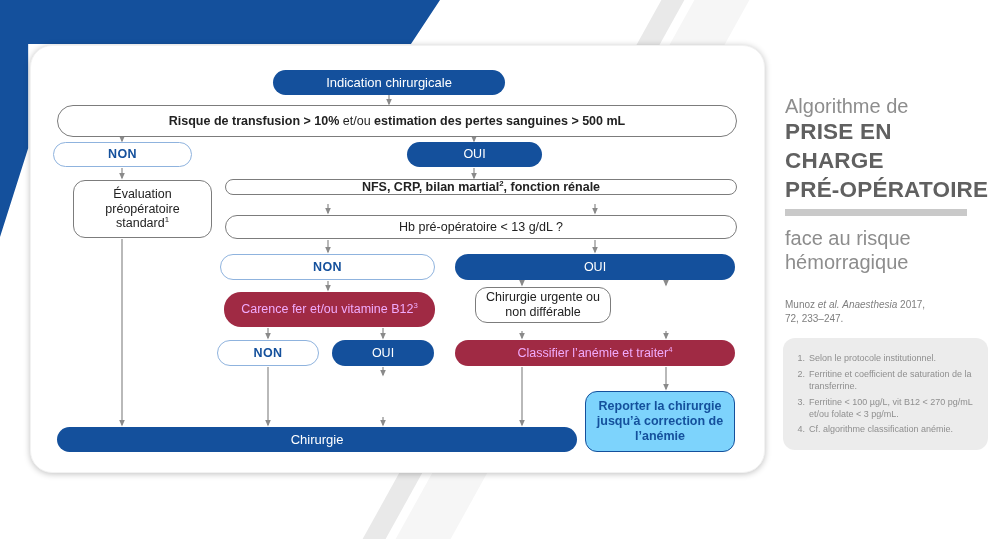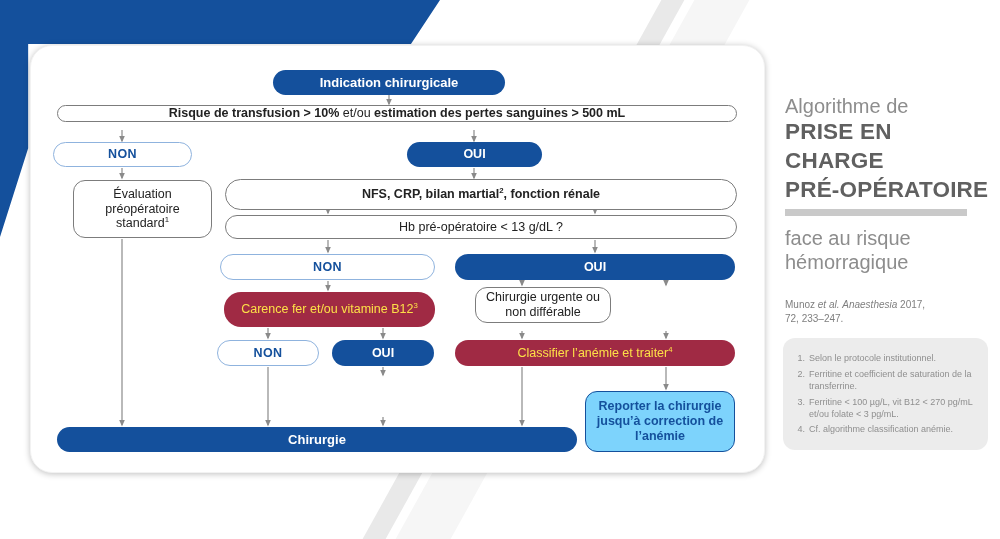--- a/index.html
+++ b/index.html
@@ -28,25 +28,25 @@
     border-radius:22px;box-shadow:0 1px 6px rgba(0,0,0,.25);border:1px solid #f2f2f2;
     box-sizing:border-box;
   }
   .arrows{position:absolute;left:0;top:0;pointer-events:none;}
   
   .node{
     position:absolute;display:flex;align-items:center;justify-content:center;
     text-align:center;box-sizing:border-box;line-height:1.18;font-size:12.5px;color:var(--ink);
     padding:1px 6px;
   }
-  .pill-blue{background:var(--blue);color:#fff;border-radius:999px;font-weight:bold;}
+  .pill-blue{background:var(--blue);color:#fff;border-radius:999px;font-weight:normal;}
   .pill-outline{background:#fff;border:1.3px solid var(--blue-light);border-radius:999px;color:var(--blue);font-weight:bold;letter-spacing:.4px;}
   .box-line{background:#fff;border:1.2px solid var(--line-gray);border-radius:999px;}
   .box-rect{background:#fff;border:1.2px solid var(--line-gray);border-radius:12px;margin-left:20px;}
-  .pill-red{background:var(--red);color:#fde047;border-radius:17px;}
+  .pill-red{background:var(--red);color:#f0abfc;border-radius:17px;}
   .box-blue{background:#7dd3fc;border:1.6px solid var(--blue);border-radius:12px;color:var(--blue);font-weight:600;}
   .bold{font-weight:bold;}
   sup{font-size:.62em;vertical-align:super;line-height:0;}
   .nowrap{white-space:nowrap;}
   
   .side{position:absolute;left:785px;top:94px;width:205px;color:#8d8d8d;}
   .sp-line{font-size:20px;line-height:1.22;}
   .sp-bold{font-size:22.5px;line-height:1.28;font-weight:bold;color:#606060;letter-spacing:.2px;}
   .sp-bar{width:182px;height:7px;background:#c9c9c9;margin:4px 0 10px 0;}
   .sp-cite{font-size:10px;color:#7f7f7f;margin-top:23px;line-height:1.4;}
@@ -99,32 +99,32 @@
       <path marker-end="url(#ah)" d="M268,367 V425"></path>
       <path marker-end="url(#ah)" d="M383,367 V375"></path>
       <path marker-end="url(#ah)" d="M522,367 V425"></path>
       <path marker-end="url(#ah)" d="M666,367 V389"></path>
       <path marker-end="url(#ah)" d="M383,417 V425"></path>
     </g>
   </svg>
 
   <div class="node pill-blue" style="left:273px;top:70px;width:232px;height:25px;font-size:13px;">Indication chirurgicale</div>
 
-  <div class="node box-line nowrap" style="left:57px;top:105px;width:680px;height:17px;">
+  <div class="node box-line nowrap" style="left:57px;top:105px;width:680px;height:32px;">
     <span class="bold">Risque de transfusion &gt; 10%</span>&nbsp;<span>et/ou</span>&nbsp;<span class="bold">estimation des pertes sanguines &gt; 500 mL</span>
   </div>
 
   <div class="node pill-outline" style="left:53px;top:142px;width:139px;height:25px;">NON</div>
   <div class="node pill-blue" style="left:407px;top:142px;width:135px;height:25px;">OUI</div>
 
   <div class="node box-rect" style="left:53px;top:180px;width:139px;height:58px;padding:2px 12px;">
     <span><span>Évaluation préopératoire standard</span><sup>1</sup></span>
   </div>
 
-  <div class="node box-line nowrap bold" style="left:225px;top:179px;width:512px;height:31px;">
+  <div class="node box-line nowrap bold" style="left:225px;top:179px;width:512px;height:16px;">
     <span><span>NFS, CRP, bilan martial</span><sup>2</sup><span>, fonction rénale</span></span>
   </div>
 
   <div class="node box-line nowrap" style="left:225px;top:215px;width:512px;height:24px;">Hb pré-opératoire &lt; 13 g/dL ?</div>
 
   <div class="node pill-outline" style="left:220px;top:254px;width:215px;height:26px;">NON</div>
   <div class="node pill-blue" style="left:455px;top:254px;width:280px;height:26px;">OUI</div>
 
   <div class="node pill-red nowrap" style="left:224px;top:292px;width:211px;height:35px;">
     <span><span>Carence fer et/ou vitamine B12</span><sup>3</sup></span>

